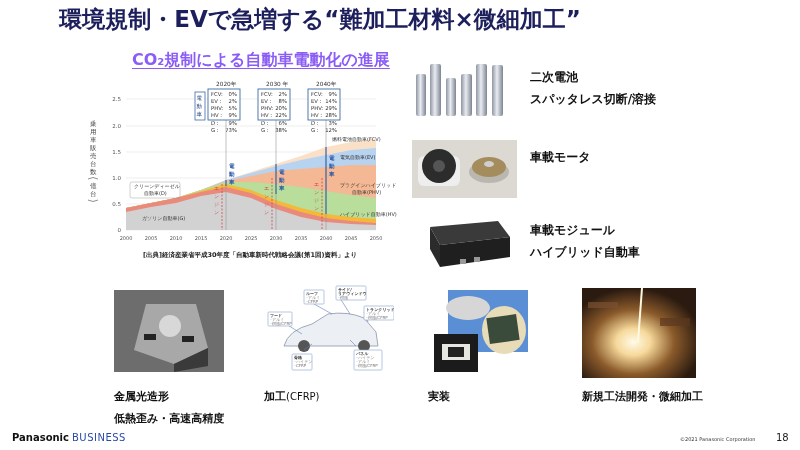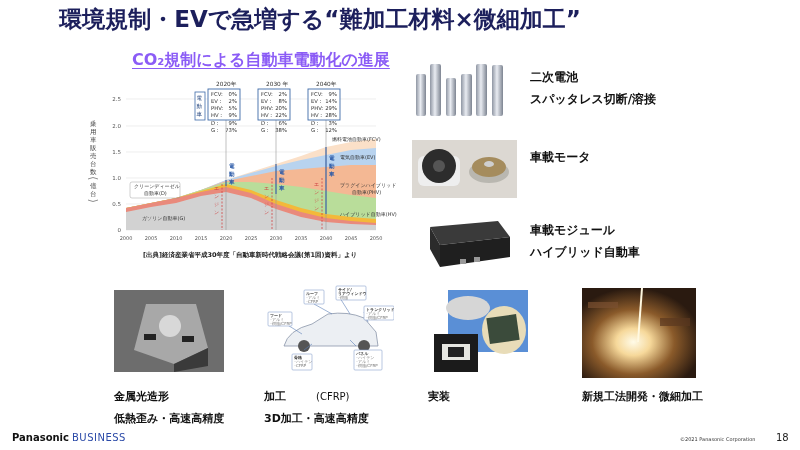--- a/index.html
+++ b/index.html
@@ -20,21 +20,21 @@
     position: absolute; left: 143px; top: 251px; font-size: 6.5px; font-weight: bold; color: #222;
   }
 
   .product-row { position: absolute; left: 412px; width: 320px; height: 60px; }
   .product-img { position: absolute; left: 0; top: 0; width: 105px; height: 58px; }
   .product-text { position: absolute; left: 118px; top: 6px; font-size: 12px; font-weight: bold; line-height: 22px; color: #111; }
 
   .bottom-item { position: absolute; top: 290px; width: 140px; }
   .bottom-img { position: absolute; left: 0; top: 0; width: 110px; height: 82px; }
   .bottom-text { position: absolute; top: 96px; left: 0; width: 160px; font-size: 11px; font-weight: bold; line-height: 22px; color: #111; white-space: nowrap; }
-  .bottom-text .small { font-weight: normal; font-size: 10px; margin-left: 30px; }
+  .bottom-text .small { font-weight: normal; font-size: 10px; }
 
   .footer-brand { position: absolute; left: 12px; top: 432px; font-size: 10px; }
   .footer-brand .pana { font-weight: bold; color: #111; }
   .footer-brand .biz { color: #2b4aa8; letter-spacing: 0.5px; margin-left: 3px; }
   .footer-copy { position: absolute; left: 680px; top: 436px; font-size: 5px; color: #333; }
   .footer-page { position: absolute; left: 776px; top: 432px; font-size: 10px; color: #222; }
   svg text { font-family: "DejaVu Sans", sans-serif; }
 </style>
 </head>
 <body>
@@ -331,21 +331,20 @@
         <rect x="90" y="66" width="28" height="20" fill="#fff" stroke="#8aa3cf" stroke-width="0.6" rx="1"></rect>
         <text x="92" y="71" font-weight="bold">パネル</text>
           <text x="92" y="75" fill="#777">･ハイテン</text>
           <text x="92" y="79" fill="#777">･アルミ</text>
           <text x="92" y="83" fill="#777">･樹脂/CFRP</text>
       </g>
     </svg>
   </div>
   <div class="bottom-text">
     <div><span>加工</span><span class="small">(CFRP)</span></div>
-    <div>3D加工・高速高精度</div>
   </div>
 </div>
 
 <div class="bottom-item" style="left:428px;">
   <div class="bottom-img">
     <svg width="110" height="82" viewBox="0 0 110 82">
       <rect x="20" y="0" width="80" height="62" fill="#5a8fd6"></rect>
       <ellipse cx="40" cy="18" rx="22" ry="12" fill="#d6d6d6"></ellipse>
       <ellipse cx="76" cy="40" rx="22" ry="24" fill="#e8dcb8"></ellipse>
       <rect x="60" y="26" width="30" height="26" fill="#3b4b3b" transform="rotate(-8 75 39)"></rect>

